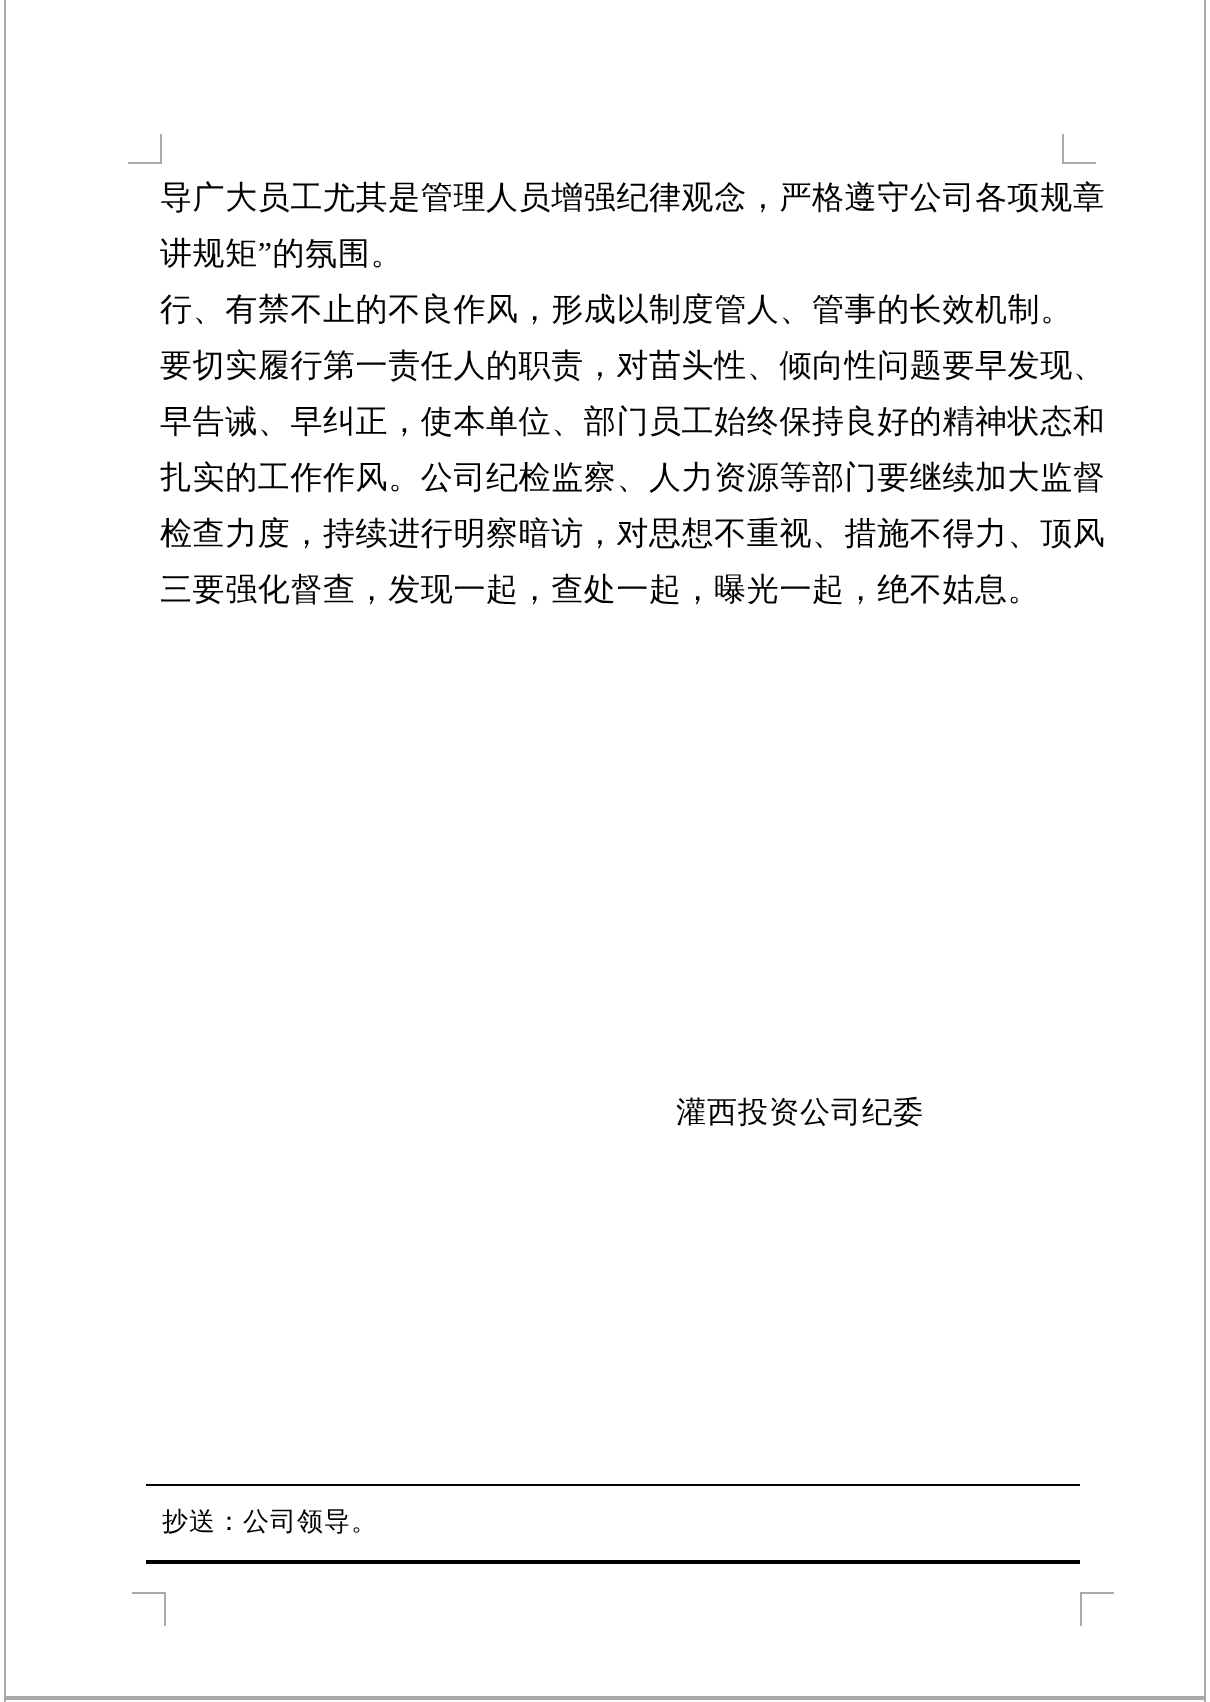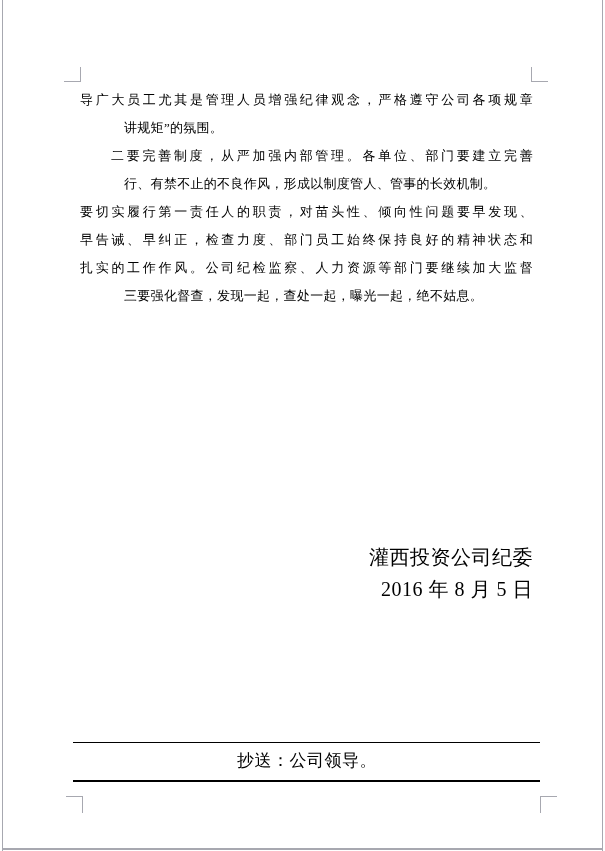--- a/index.html
+++ b/index.html
@@ -21,76 +21,74 @@
   .corner { position: absolute; width: 16px; height: 14px; }
   .corner-tl { left: 64px; top: 67px;  border-right: 1px solid #a7a8b0; border-bottom: 1px solid #a7a8b0; }
   .corner-tr { left: 531px; top: 67px; border-left: 1px solid #a7a8b0;  border-bottom: 1px solid #a7a8b0; }
   .corner-bl { left: 66px; top: 796px; height: 16px; border-right: 1px solid #a7a8b0; border-top: 1px solid #a7a8b0; }
   .corner-br { left: 540px; top: 796px; height: 16px; border-left: 1px solid #a7a8b0;  border-top: 1px solid #a7a8b0; }
 
   
   .doc-body {
     position: absolute;
     left: 80px; top: 86px; width: 453px;
-    font-size: 13px; line-height: 28px;
+    font-size: 16px; line-height: 28px;
     letter-spacing: 0.3px;
   }
   .bline { height: 28px; white-space: nowrap; }
   .bline.j {
     text-align: justify;
     text-align-last: justify;
     -moz-text-align-last: justify;
   }
-  .bline.l { text-align: left; margin-left: 44px; }
+  .bline.l { text-align: left; }
   .bline.ind { text-indent: 31px; }
 
   
   .sign-block {
     position: absolute;
     left: 267px; top: 541px; width: 266px;
-    text-align: right;
-    font-size: 20px; line-height: 32px;
+    text-align: center;
+    font-size: 15px; line-height: 32px;
     letter-spacing: 0.5px;
   }
 
   
   .footer-rule { position: absolute; left: 73px; width: 467px; background: #000000; }
   .rule-top    { top: 742px; height: 1px; }
   .rule-bottom { top: 780px; height: 2px; }
   .footer-text {
     position: absolute;
     left: 81px; top: 747px; width: 452px;
-    font-size: 17px; line-height: 28px;
+    font-size: 13px; line-height: 28px;
     letter-spacing: 0.5px;
-    text-align: center;
   }
 </style>
 </head>
 <body>
 
 <div class="page-edge edge-left"></div>
 <div class="page-edge edge-right"></div>
 <div class="page-edge edge-bottom"></div>
 
 <div class="corner corner-tl"></div>
 <div class="corner corner-tr"></div>
 <div class="corner corner-bl"></div>
 <div class="corner corner-br"></div>
 
 <div class="doc-body">
   <div class="bline j">导广大员工尤其是管理人员增强纪律观念，严格遵守公司各项规章</div>
   <div class="bline l">讲规矩”的氛围。</div>
-  <div class="bline j ind">二要完善制度，从严加强内部管理。各单位、部门要建立完善</div>
   <div class="bline l">行、有禁不止的不良作风，形成以制度管人、管事的长效机制。</div>
   <div class="bline j">要切实履行第一责任人的职责，对苗头性、倾向性问题要早发现、</div>
-  <div class="bline j">早告诫、早纠正，检查力度、部门员工始终保持良好的精神状态和</div>
+  <div class="bline j">早告诫、早纠正，使本单位、部门员工始终保持良好的精神状态和</div>
   <div class="bline j">扎实的工作作风。公司纪检监察、人力资源等部门要继续加大监督</div>
+  <div class="bline j">检查力度，持续进行明察暗访，对思想不重视、措施不得力、顶风</div>
   <div class="bline l">三要强化督查，发现一起，查处一起，曝光一起，绝不姑息。</div>
 </div>
 
 <div class="sign-block">
   <div>灌西投资公司纪委</div>
-  <div>2016 年 8 月 5 日</div>
 </div>
 
 <div class="footer-rule rule-top"></div>
 <div class="footer-text">抄送：公司领导。</div>
 <div class="footer-rule rule-bottom"></div>
 
 </body></html>

